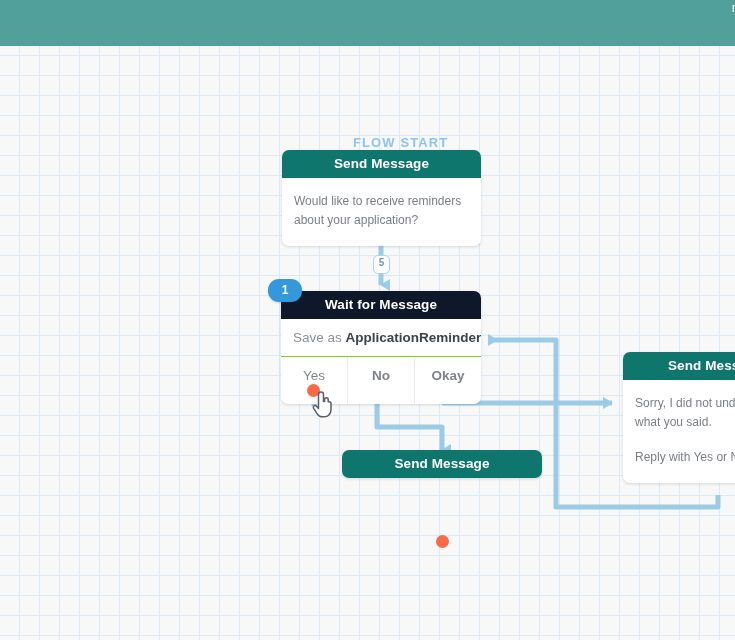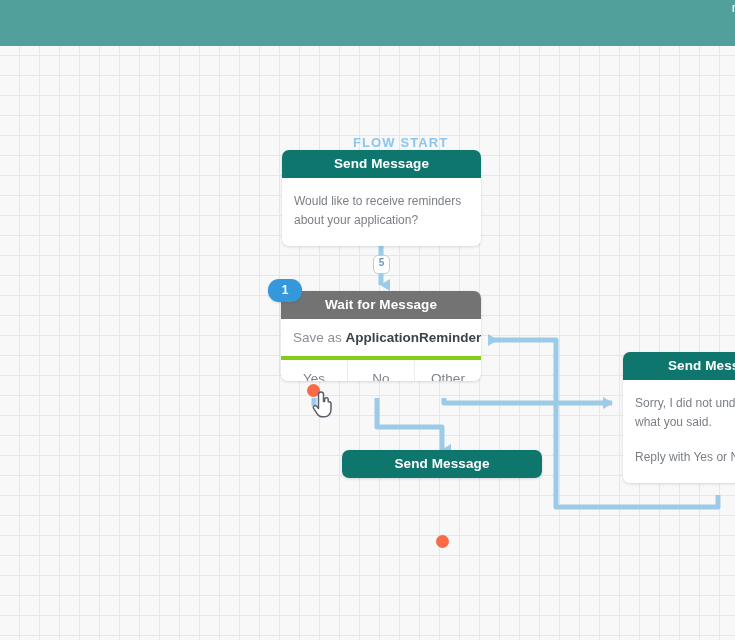--- a/index.html
+++ b/index.html
@@ -79,21 +79,21 @@
     line-height: 28px;
     text-align: center;
     color: #ffffff;
     font-size: 13.5px;
     font-weight: bold;
     letter-spacing: .1px;
     white-space: nowrap;
     overflow: hidden;
   }
   .node-header.send   { background: #0f766e; }
-  .node-header.wait   { background: #737373; }
+  .node-header.wait   { background: #0f172a; }
 
   .node-body {
     padding: 14px 12px 16px 12px;
     color: #7a7f85;
     font-size: 12px;
     line-height: 19px;
   }
   .node-body p { margin: 0; }
   .node-body p + p { margin-top: 16px; }
 
@@ -101,32 +101,32 @@
   .saveas-row {
     padding: 11px 12px 11px 12px;
     color: #8b9096;
     font-size: 13.5px;
     white-space: nowrap;
   }
   .saveas-row b { color: #3e4348; font-weight: bold; }
 
   .options-row {
     display: flex;
-    border-top: 4px solid #84cc16;
-    height: 25px;
+    border-top: 1px solid #84cc16;
+    height: 48px;
   }
   .option {
     flex: 1 1 0;
     text-align: center;
     line-height: 38px;
     font-size: 13.5px;
     color: #7f848a;
     cursor: pointer;
   }
-  .option + .option { border-left: 1px solid #eaecee; }
+  .option + .option { border-left: 1px solid #eaecee; font-weight: bold; }
 
   
   .flow-start {
     position: absolute;
     color: #8ec5ee;
     font-size: 13px;
     font-weight: bold;
     letter-spacing: 1.1px;
     z-index: 22;
     white-space: nowrap;
@@ -229,21 +229,21 @@
     </div>
 
     <div class="node" style="left:281px; top:245px; width:200px;">
       <div class="node-header wait">Wait for Message</div>
       <div class="saveas-row">
         <span>Save as </span><b>ApplicationReminder</b>
       </div>
       <div class="options-row">
         <div class="option">Yes</div>
         <div class="option">No</div>
-        <div class="option">Other</div>
+        <div class="option">Okay</div>
       </div>
     </div>
 
     <div class="port-dot" style="left:307px; top:338px;"></div>
 
     <div class="node" style="left:623px; top:306px; width:185px;">
       <div class="node-header send" style="text-align:center;">Send Message</div>
       <div class="node-body">
         <p>Sorry, I did not understand what you said.</p>
         <p>Reply with Yes or No</p>

